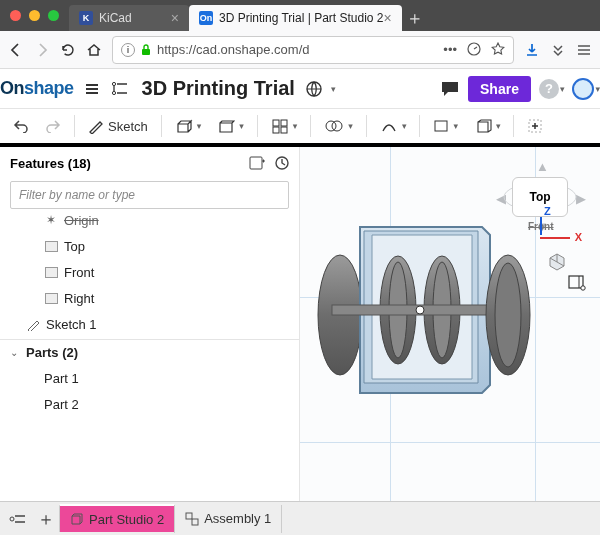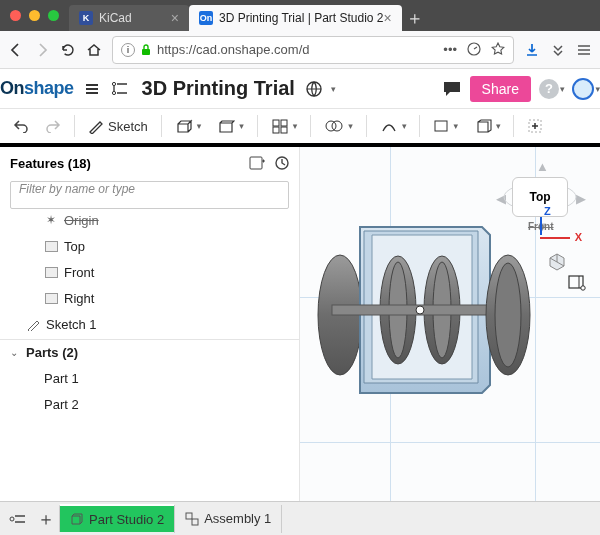--- a/index.html
+++ b/index.html
@@ -21,32 +21,32 @@
 .addr .lock{color:#12bc00;font-size:11px}
 .addr-right{display:flex;gap:10px;margin-left:auto}
 .top-icn{color:#555;font-size:15px}
 .dl{color:#0a67d2}
 .onshape-bar{height:40px;display:flex;align-items:center;padding:0 0;gap:8px;border-bottom:1px solid #e4e4e4}
 .logo{font-weight:700;font-size:18px;color:#1763a6;letter-spacing:-0.5px}
 .logo .dkb{color:#0b3556}
 .hb-icn{width:20px;height:20px;display:flex;align-items:center;justify-content:center;color:#333}
 .doc-title{font-size:20px;font-weight:600;color:#222;margin-left:4px}
 .globe{font-size:16px;color:#333;margin-left:2px}
-.share-btn{background:#ec4899;color:#fff;padding:5px 12px;border-radius:3px;font-size:14px;font-weight:400}
+.share-btn{background:#6d28d9;color:#fff;padding:5px 12px;border-radius:3px;font-size:14px;font-weight:700}
 .help{width:20px;height:20px;border-radius:50%;background:#c5c9cd;color:#fff;display:flex;align-items:center;justify-content:center;font-size:13px;font-weight:700}
 .avatar{width:22px;height:22px;border-radius:50%;background:#d9ecfb;border:2px solid #2a6ed4}
 .toolbar{height:38px;display:flex;align-items:center;padding:0 8px;gap:6px;border-bottom:4px solid #000000}
 .tool-btn{display:flex;align-items:center;gap:4px;padding:3px 5px;color:#333;font-size:13px}
 .tool-sep{width:1px;height:22px;background:#ddd;margin:0 2px}
 .chev{font-size:9px;color:#666}
 .workspace{display:flex;height:calc(100% - 31px - 38px - 40px - 38px - 34px)}
 .sidebar{width:300px;border-right:1px solid #e4e4e4;display:flex;flex-direction:column}
 .feat-hdr{height:32px;display:flex;align-items:center;padding:0 10px;font-size:13px;font-weight:600}
 .feat-hdr-ic{margin-left:auto;display:flex;gap:10px;color:#444}
-.filter{margin:2px 10px 6px;height:28px;border:1px solid #ccc;border-radius:2px;padding:0 8px;font-size:12px;color:#888;font-style:italic;display:flex;align-items:flex-start}
+.filter{margin:2px 10px 6px;height:28px;border:1px solid #ccc;border-radius:2px;padding:0 8px;font-size:12px;color:#888;font-style:italic;display:flex;align-items:center}
 .tree{flex:1;overflow:auto;font-size:13px}
 .tree-item{height:26px;display:flex;align-items:center;padding-left:26px;gap:6px;color:#222}
 .tree-item.indent2{padding-left:44px}
 .tree-item .exp{position:absolute;left:10px;font-size:10px;color:#666}
 .tree-item{position:relative}
 .tree-ic{width:14px;height:14px;color:#666;display:flex;align-items:center;justify-content:center;font-size:12px}
 .cut{border-top:1px solid #e4e4e4;margin-top:2px}
 .canvas{flex:1;position:relative;background:#fbfcfd;overflow:hidden}
 .viewcube-wrap{position:absolute;top:12px;right:12px;width:96px;height:120px}
 .arrow{position:absolute;color:#b9bcc0;font-size:13px}
@@ -60,21 +60,21 @@
 .axis-line.xline{width:30px;height:2px;top:78px;left:48px;background:#d33}
 .cube3d{position:absolute;top:94px;right:22px;width:18px;height:18px}
 .cube3d svg{display:block}
 .mini-icn{position:absolute;right:2px;top:116px;font-size:14px;color:#333}
 .model{position:absolute;top:58px;left:12px;width:224px;height:212px}
 .grid-h{position:absolute;left:-40px;right:-40px;height:1px;background:#cfe0ef}
 .grid-v{position:absolute;top:-40px;bottom:-40px;width:1px;background:#cfe0ef}
 .bottom-tabs{height:34px;display:flex;align-items:center;border-top:1px solid #ccc;background:#eee;padding-left:4px}
 .btab-ic{width:28px;height:28px;display:flex;align-items:center;justify-content:center;color:#444;font-size:18px}
 .btab{height:28px;display:flex;align-items:center;padding:0 10px;gap:5px;font-size:13px;color:#333;border-right:1px solid #ccc;border-left:1px solid #ccc;margin-left:-1px}
-.btab.active{background:#22c55e;border-top:2px solid #fff;margin-top:-1px}
+.btab.active{background:#ec4899;border-top:2px solid #fff;margin-top:-1px}
 .btab-icon{width:14px;height:14px}
 svg{display:block}
 </style>
 </head>
 <body>
 
 <div class="browser-tabs">
   <div class="traffic">
     <div class="dot red"></div>
     <div class="dot yellow"></div>

